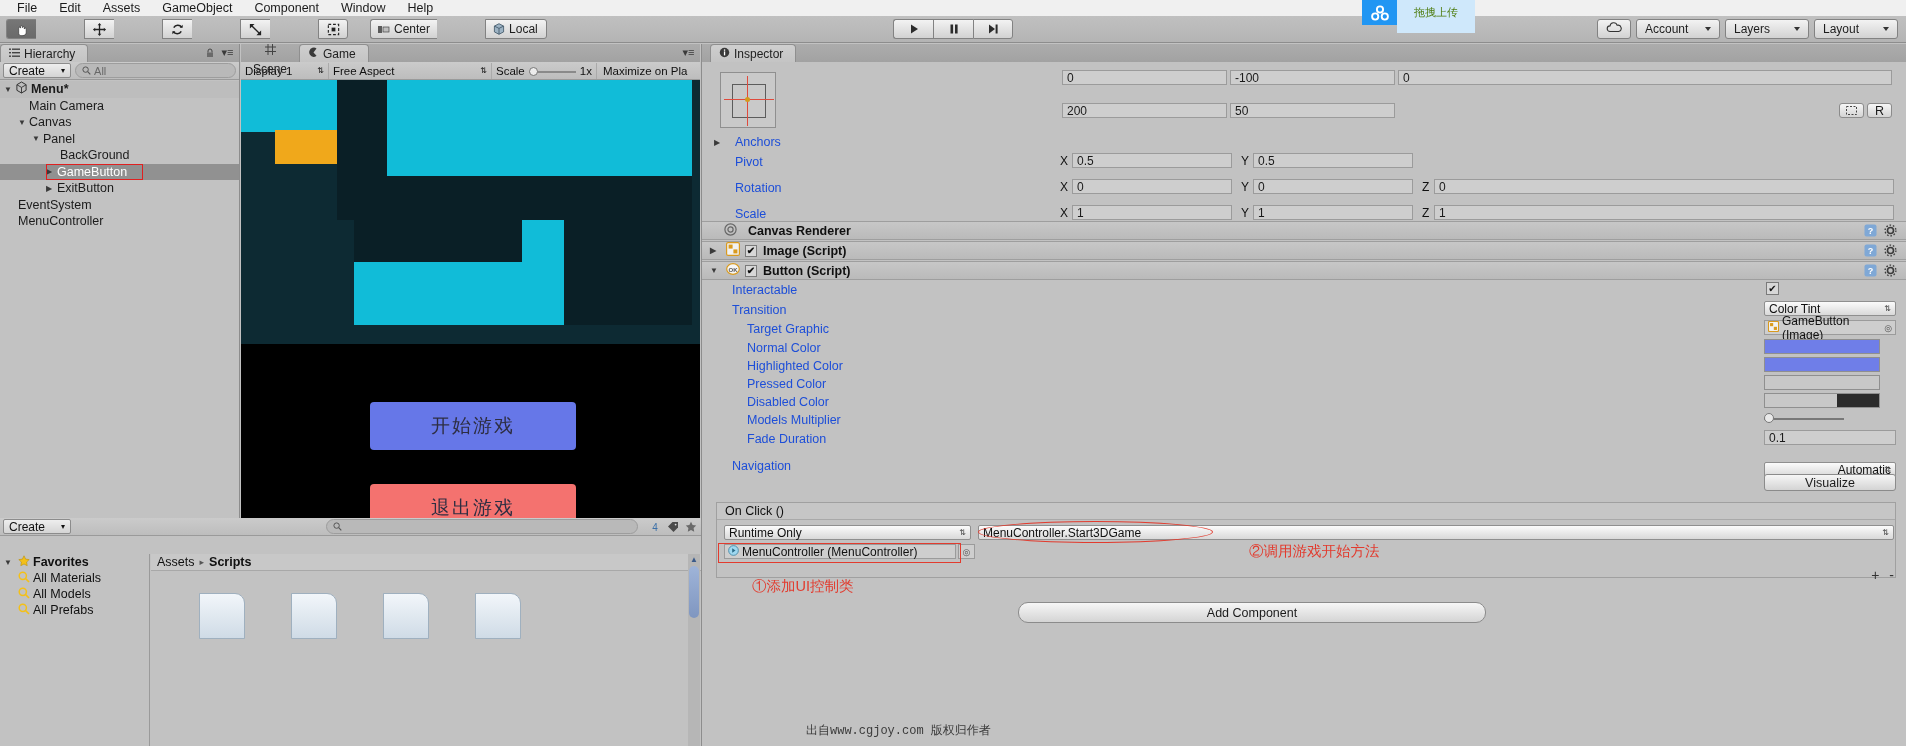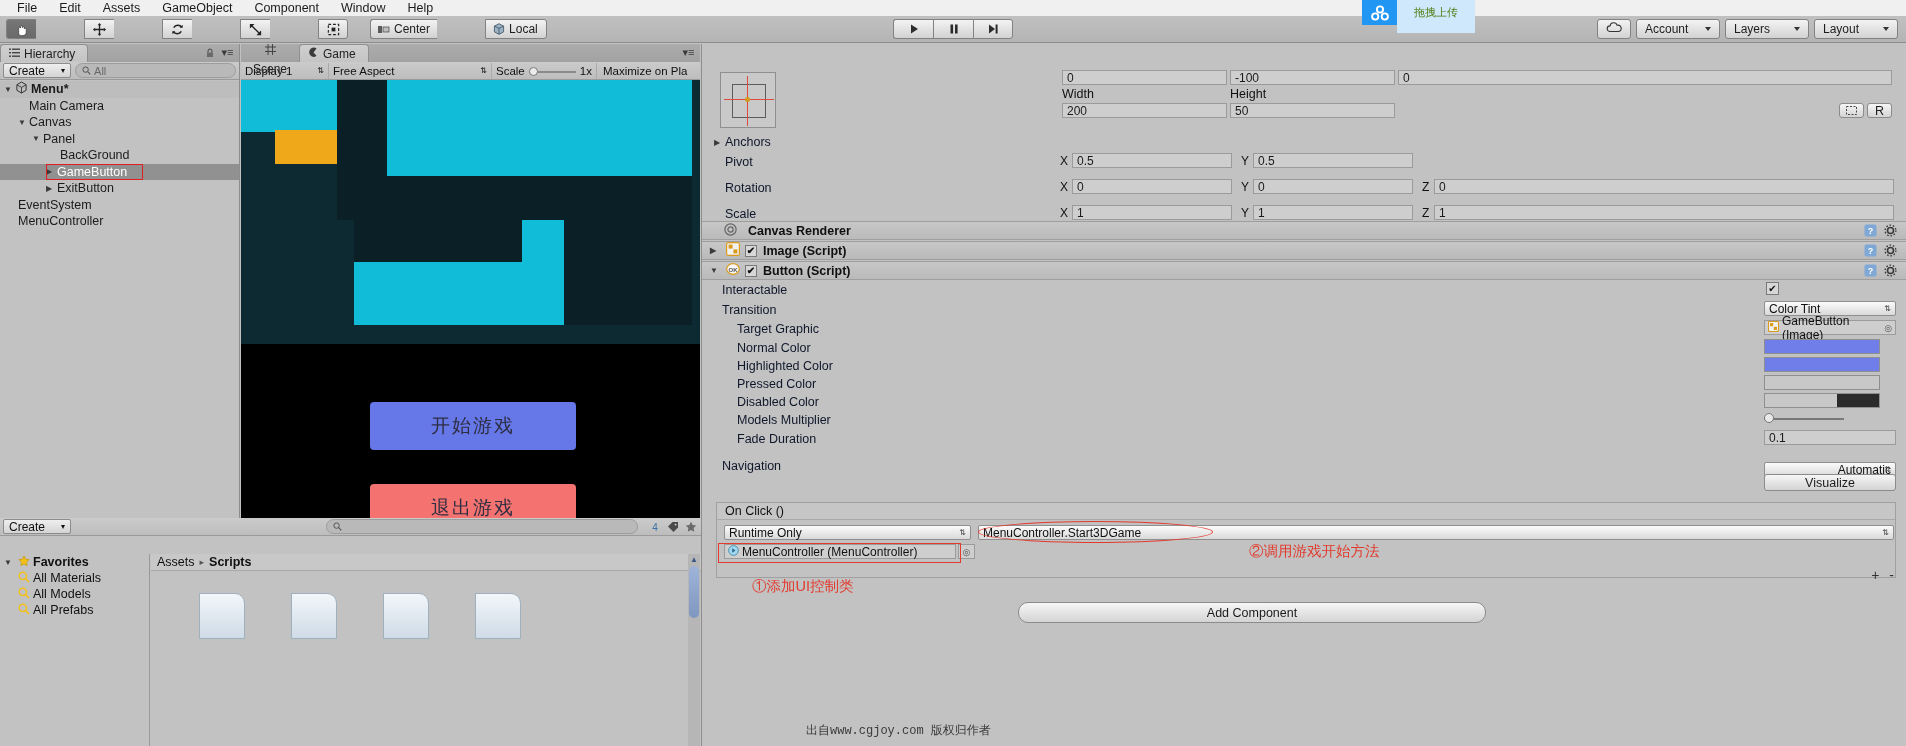--- a/index.html
+++ b/index.html
@@ -117,21 +117,21 @@
     position: absolute; border-radius: 4px; display: flex; align-items: center; justify-content: center;
     font-size: 19px; color: #2e2e42; letter-spacing: 2px;
   }
 
   
   .inspector { position: absolute; left: 701px; top: 44px; width: 1205px; height: 702px; background: #c2c2c2;
                border-left: 1px solid #8d8d8d; }
   .insp-body { position:absolute; top:18px; left:0; right:0; bottom:0; background:#c2c2c2; }
 
   .rowline { display: flex; align-items: center; height: 16px; font-size: 12.5px; }
-  .lbl { color: #0f172a; }
+  .lbl { color: #1d4ed8; margin-left: 10px; }
   .field {
     height: 15px; background: #cecece; border: 1px solid #9b9b9b;
     display: flex; align-items: center; padding: 0 4px; font-size: 12px; color: #1a1a1a;
   }
   .dropdown {
     height: 15px; background: linear-gradient(#fbfbfb,#d9d9d9); border: 1px solid #8f8f8f; border-radius: 2px;
     display:flex; align-items:center; padding: 0 4px; font-size:12px; position:relative;
   }
   .dropdown .dcaret { position:absolute; right:4px; font-size:8px; color:#444; }
   .objfield {
@@ -449,40 +449,48 @@
       <div class="btn3d" style="left:129px; top:322px; width:206px; height:48px; background:#6677e8;">
         <span>开始游戏</span>
       </div>
       <div class="btn3d" style="left:129px; top:404px; width:206px; height:48px; background:#f4726f;">
         <span>退出游戏</span>
       </div>
     </div>
   </div>
 
   <div class="inspector">
+    <div class="panel-tabbar">
+      <div class="ptab active" style="margin-left:8px;">
+        <span>
+          <svg width="11" height="11" viewBox="0 0 11 11">
+              <circle cx="5.5" cy="5.5" r="4.7" fill="#3a3a3a"></circle>
+              <rect x="4.9" y="4.4" width="1.3" height="4" fill="#fff"></rect>
+              <rect x="4.9" y="2.4" width="1.3" height="1.4" fill="#fff"></rect>
+            </svg>
+        </span>
+        <span>Inspector</span>
+      </div>
+    </div>
 
     <div class="insp-body">
 
       <div style="position:absolute; left:18px; top:10px;">
         <div class="anchorbox">
           <div style="position:absolute;left:11px;top:11px;width:34px;height:34px;border:1px solid #5c5c5c;"></div>
           <div style="position:absolute;left:26px;top:3px;width:1px;height:50px;background:#e04a3c;"></div>
           <div style="position:absolute;left:3px;top:26px;width:50px;height:1px;background:#e04a3c;"></div>
           <div style="position:absolute;left:24px;top:24px;width:5px;height:5px;border-radius:50%;background:#d49a1b;"></div>
         </div>
       </div>
 
       <div style="position:absolute; left:360px; top:8px; width:830px; display:flex; gap:3px;">
         <div class="field" style="width:165px">0</div>
         <div class="field" style="width:165px">-100</div>
         <div class="field" style="flex:1">0</div>
-      </div>
-      <div style="position:absolute; left:360px; top:25px; width:830px; display:flex; gap:3px; font-size:12.5px;">
-        <div style="width:165px">Width</div>
-        <div style="width:165px">Height</div>
       </div>
       <div style="position:absolute; left:360px; top:41px; width:830px; display:flex; gap:3px;">
         <div class="field" style="width:165px">200</div>
         <div class="field" style="width:165px">50</div>
         <div style="flex:1"></div>
         <div class="bigbtn" style="width:25px;height:15px;">
           <svg width="11" height="9" viewBox="0 0 11 9">
               <rect x=".5" y=".5" width="10" height="8" fill="none" stroke="#444" stroke-width="1" stroke-dasharray="2 1.5"></rect>
             </svg>
         </div>

